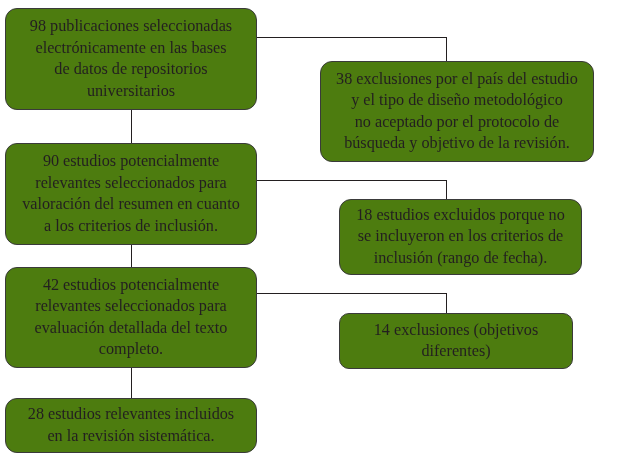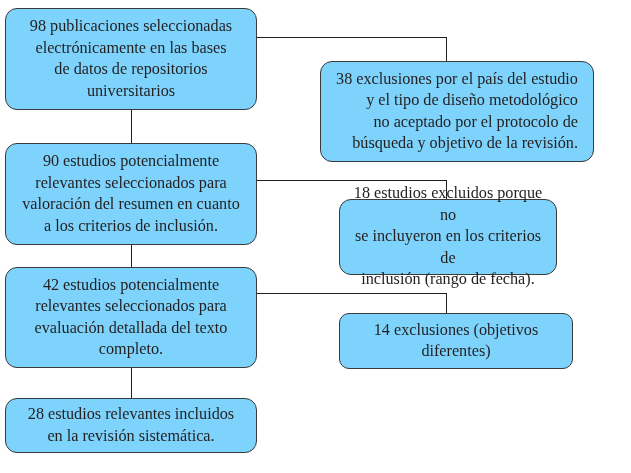--- a/index.html
+++ b/index.html
@@ -1,19 +1,19 @@
 <!DOCTYPE html>
 <html><head>
   <meta charset="utf-8">
   <style>
     html, body { margin: 0; padding: 0; background: #ffffff; }
     body { width: 631px; height: 473px; position: relative; overflow: hidden;
            font-family: "Liberation Serif", "DejaVu Serif", serif; color: #231f20; }
     .box { position: absolute; box-sizing: border-box; border: 1.3px solid #3a3a3a;
-           border-radius: 12px; background: #7dd3fc; display: flex; align-items: center;
+           border-radius: 12px; background: #4d7c0f; display: flex; align-items: center;
            justify-content: center; text-align: center; font-size: 16.2px; line-height: 21.5px;
            padding: 18px 6px; }
     .box span { display: block; white-space: pre-line; }
     .line { position: absolute; background: #231f20; }
     .h { height: 1.3px; }
     .v { width: 1.3px; }
   </style>
 </head>
 <body>
 
@@ -46,27 +46,27 @@
   <span>42 estudios potencialmente
 relevantes seleccionados para
 evaluación detallada del texto
 completo.</span>
 </div>
 <div class="box" style="left:5px; top:398px; width:252px; height:55px;">
   <span>28 estudios relevantes incluidos
 en la revisión sistemática.</span>
 </div>
 
-<div class="box" style="left:320px; top:61px; width:274px; height:101px;text-align:right;">
+<div class="box" style="left:320px; top:61px; width:274px; height:101px;">
   <span>38 exclusiones por el país del estudio
 y el tipo de diseño metodológico
 no aceptado por el protocolo de
 búsqueda y objetivo de la revisión.</span>
 </div>
-<div class="box" style="left:339px; top:199px; width:218px; height:76px;">
+<div class="box" style="left:339px; top:199px; width:243px; height:76px;">
   <span>18 estudios excluidos porque no
 se incluyeron en los criterios de
 inclusión (rango de fecha).</span>
 </div>
 <div class="box" style="left:339px; top:313px; width:234px; height:56px;border-radius:10px;">
   <span>14 exclusiones (objetivos
 diferentes)</span>
 </div>
 
 </body></html>

